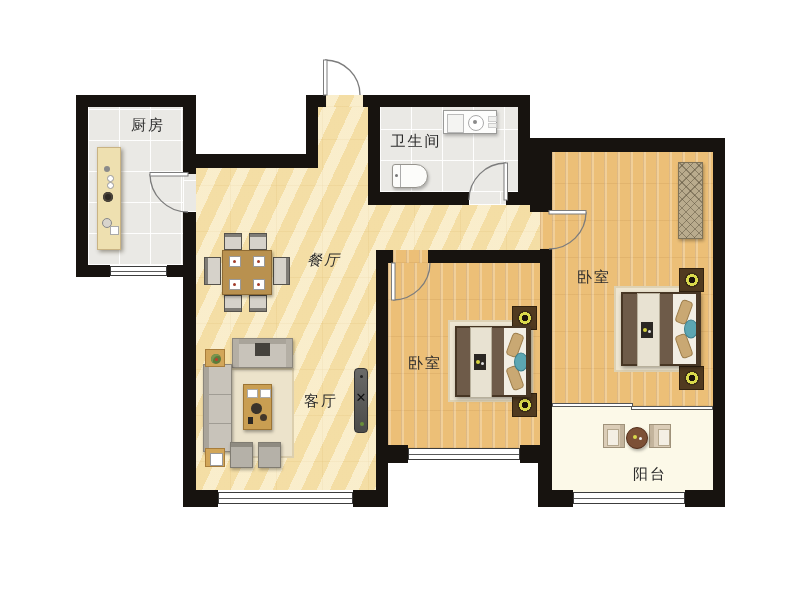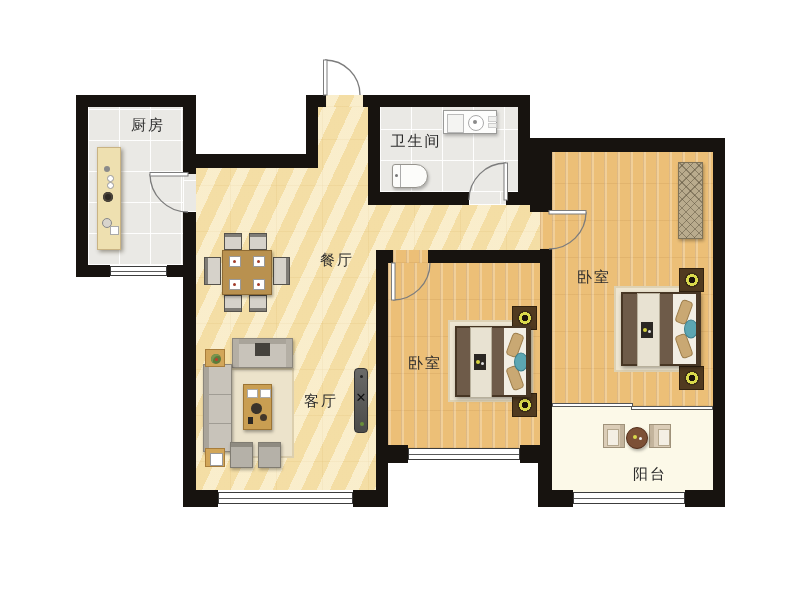--- a/index.html
+++ b/index.html
@@ -226,19 +226,19 @@
   <div class="furn" style="left:649px;top:424px;width:22px;height:24px;background:#dbcdb7;border:1px solid #9f927a;box-shadow:inset 4px 0 0 #c3b49c;">
     <div class="abs" style="left:8px;top:4px;width:10px;height:15px;background:#f4efe4;border:1px solid #b5a88e;"></div>
   </div>
   <div class="furn" style="left:626px;top:427px;width:22px;height:22px;border-radius:50%;background:#7c5036;border:1px solid #55301d;box-shadow:1px 2px 3px rgba(0,0,0,.3);">
     <div class="abs" style="left:6px;top:7px;width:4px;height:4px;border-radius:50%;background:#d9d94c;"></div>
     <div class="abs" style="left:12px;top:9px;width:3px;height:3px;border-radius:50%;background:#eee;"></div>
   </div>
 
   <div class="room-label" style="left:148px;top:125px;">厨房</div>
   <div class="room-label" style="left:416px;top:141px;">卫生间</div>
-  <div class="room-label" style="left:337px;top:260px;">餐厅</div>
+  <div class="room-label" style="left:324px;top:260px;font-style:italic;">餐厅</div>
   <div class="room-label" style="left:321px;top:401px;">客厅</div>
   <div class="room-label" style="left:425px;top:363px;">卧室</div>
   <div class="room-label" style="left:594px;top:277px;">卧室</div>
   <div class="room-label" style="left:650px;top:474px;">阳台</div>
 
 </div>
 
 </body></html>

